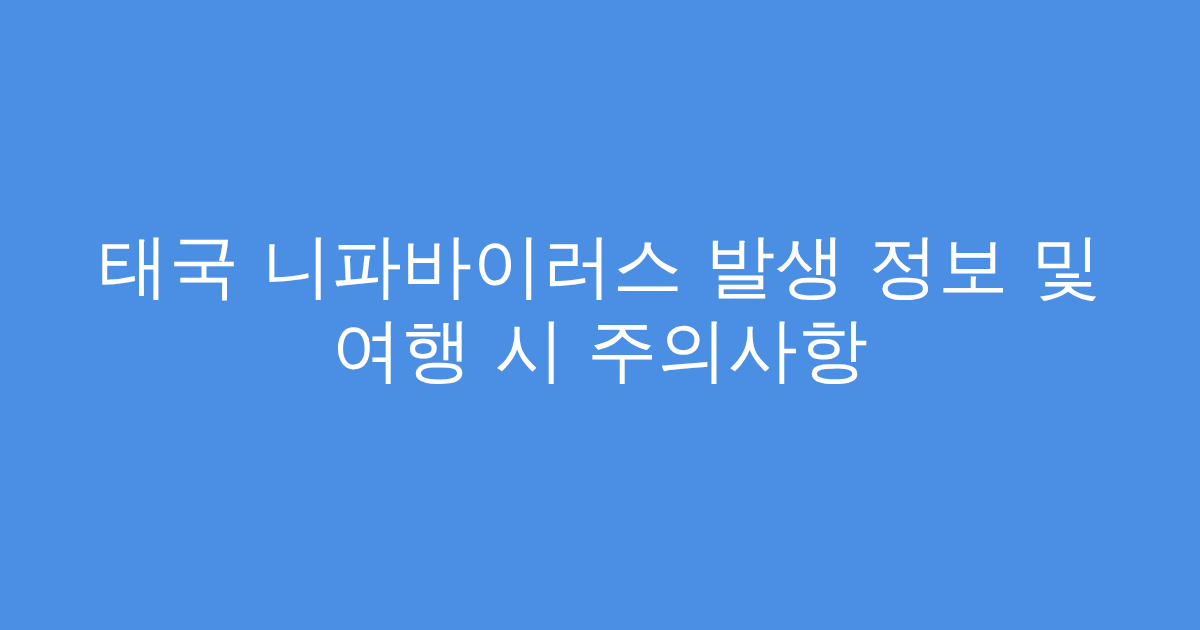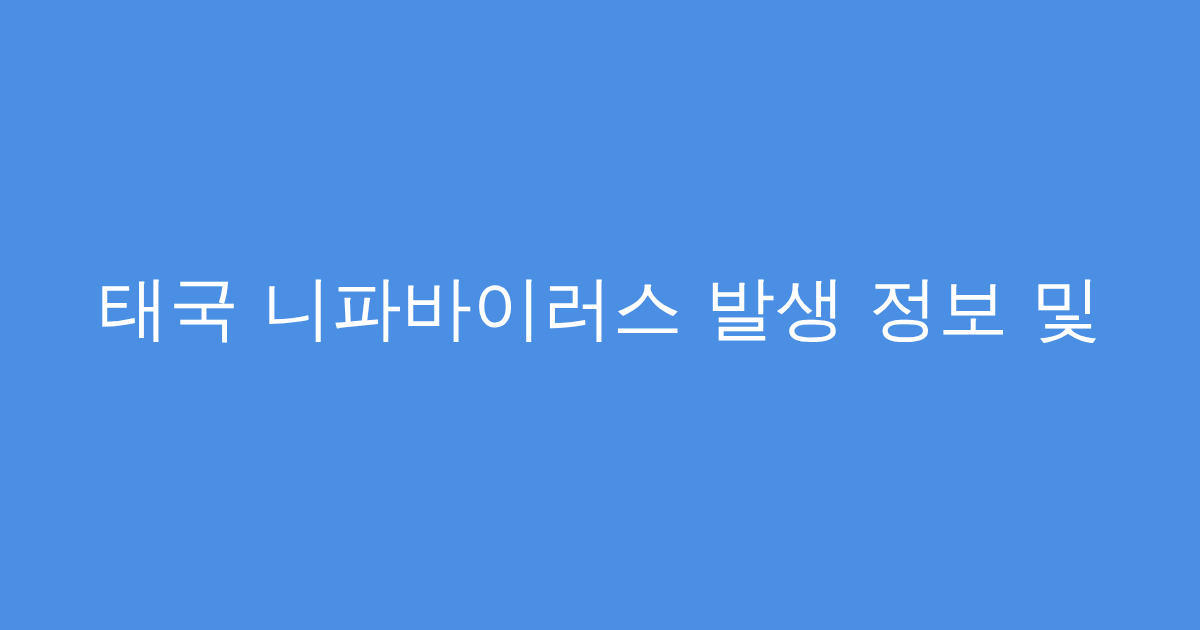--- a/index.html
+++ b/index.html
@@ -54,16 +54,17 @@
 </style>
 </head>
 <body>
 
 <div class="banner-card">
 
   <div class="headline-block">
 
     <span class="headline-line">태국 니파바이러스 발생 정보 및</span>
 
+    <span class="headline-line">여행 시 주의사항</span>
 
   </div>
 
 </div>
 
 </body></html>

